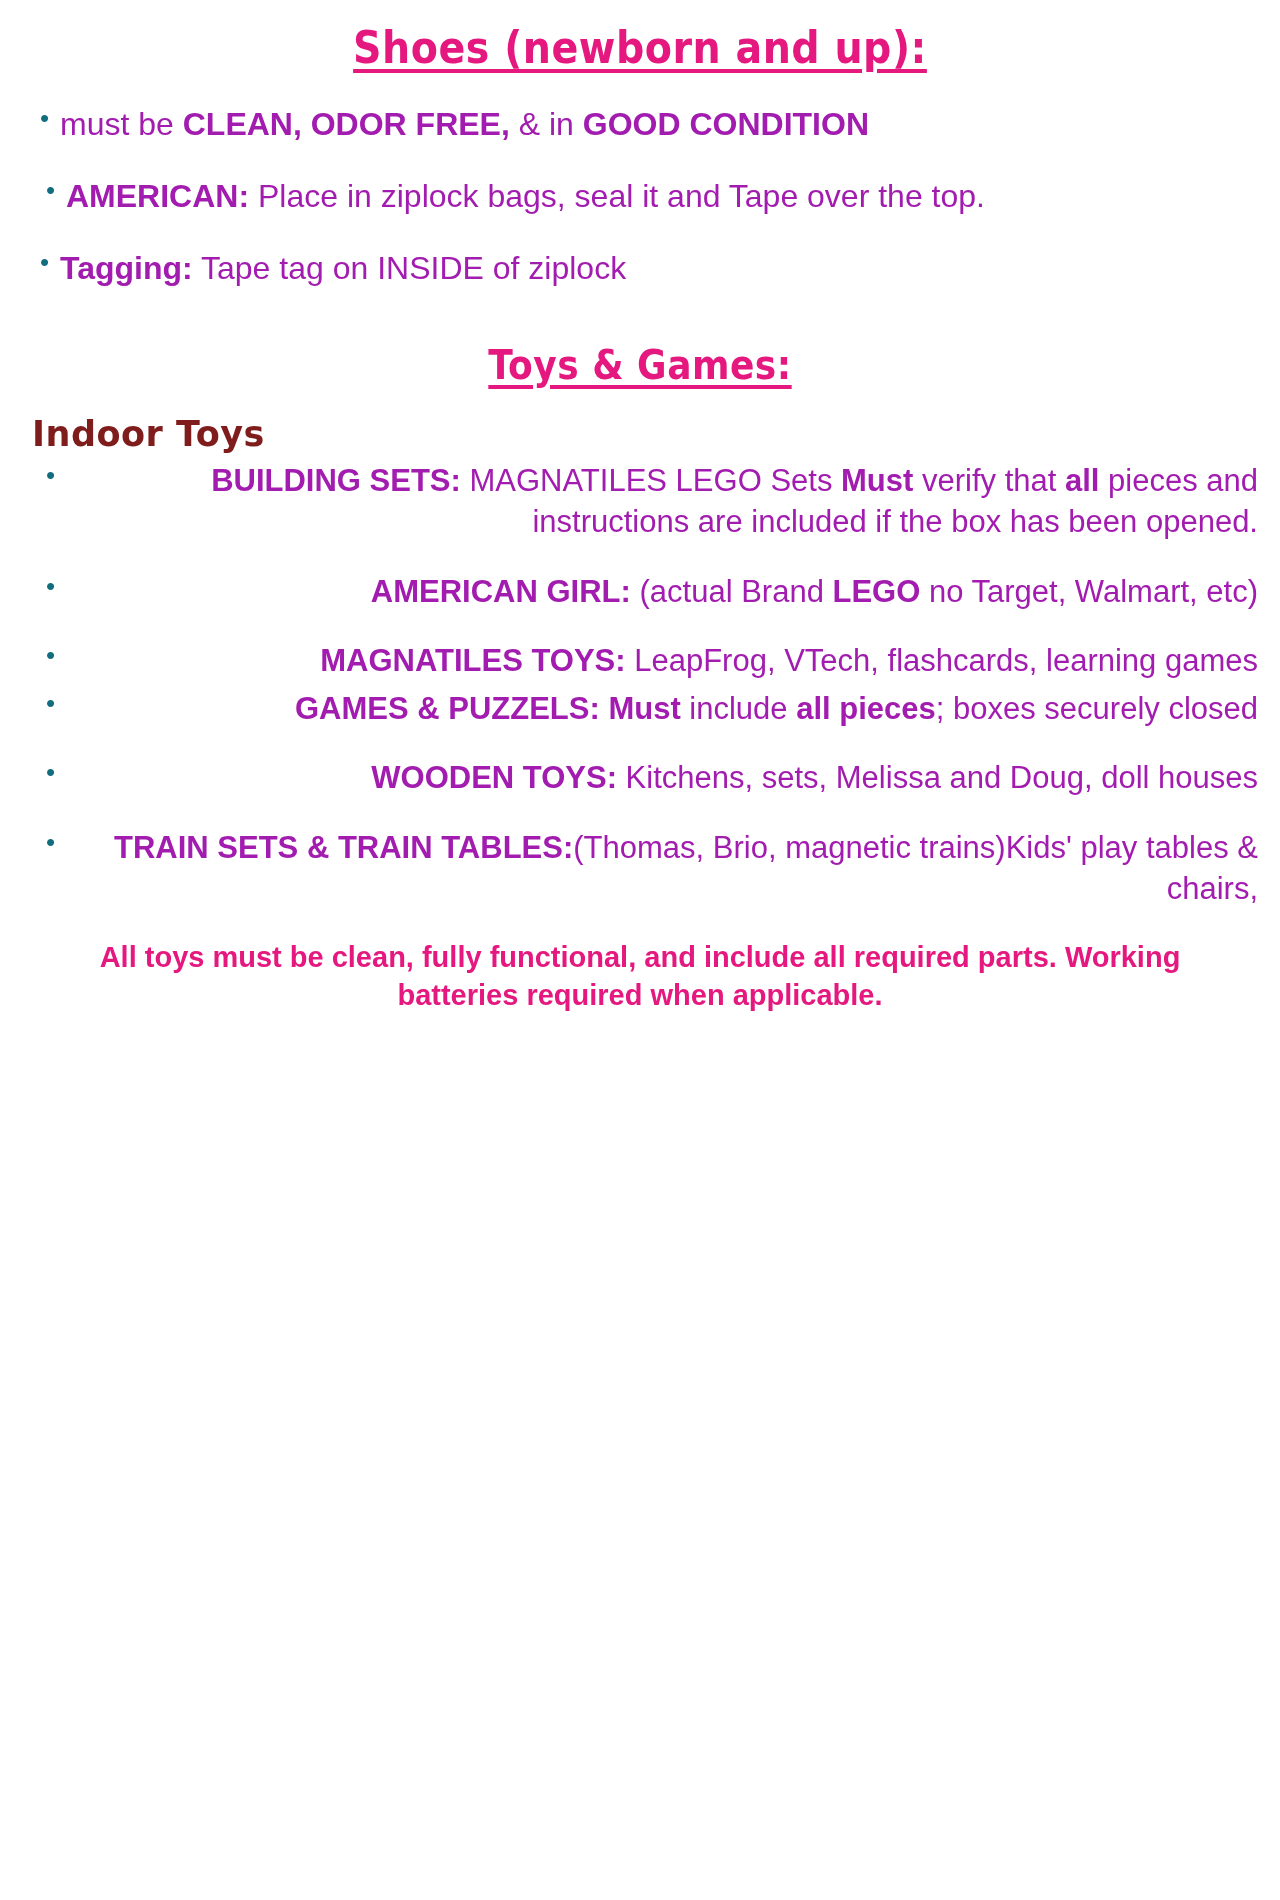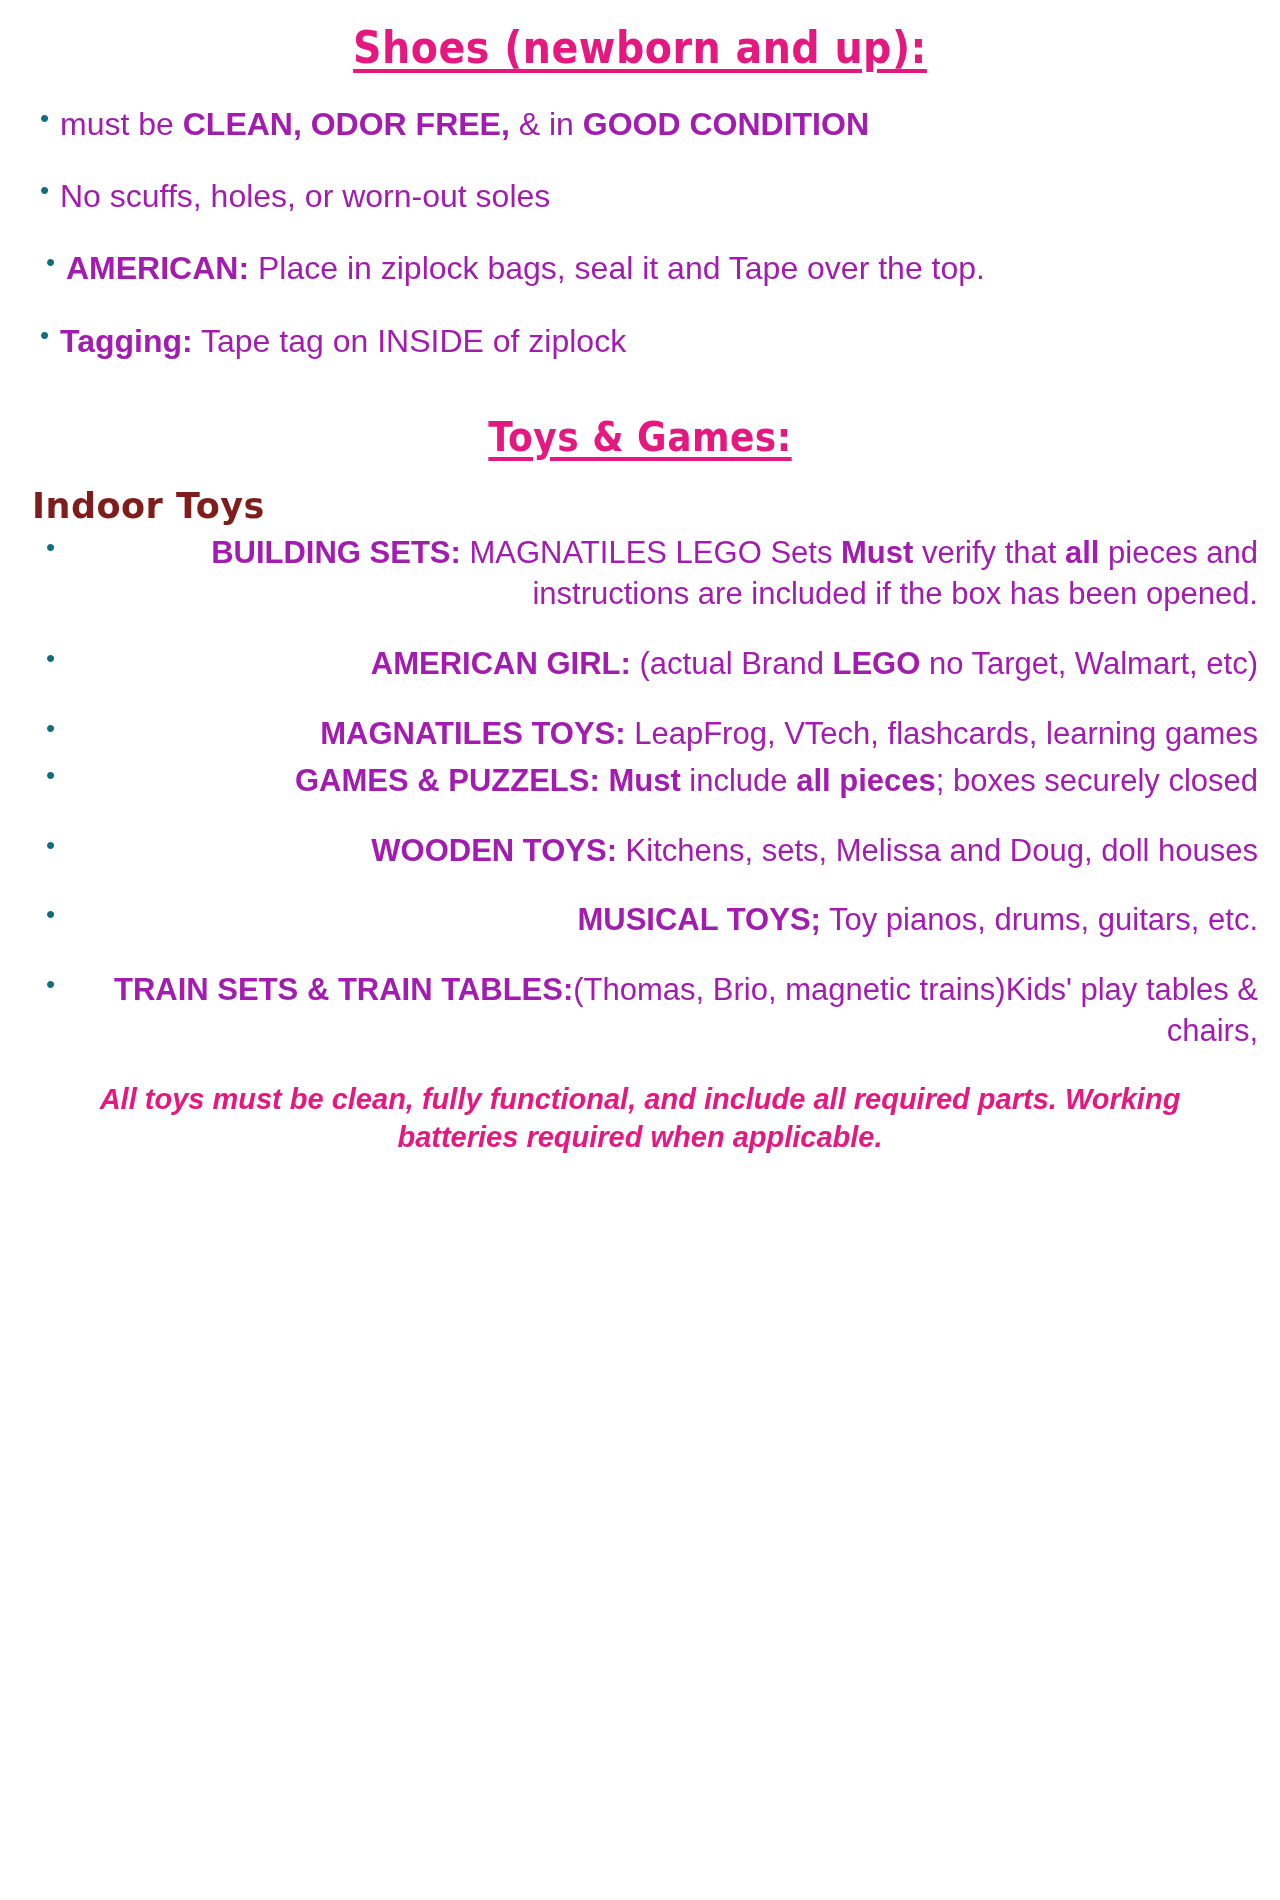--- a/index.html
+++ b/index.html
@@ -99,46 +99,43 @@
 
   
   .footer-note {
     color: #e5187f;
     font-weight: 700;
     font-size: 29px;
     line-height: 1.32;
     text-align: center;
     margin: 22px 40px 0 40px;
     font-family: "Liberation Sans", sans-serif;
-    font-style: italic;
   }
 </style>
 </head>
 <body>
 
 <div class="page">
 
   <h1 class="section-heading heading-shoes">Shoes (newborn and up):</h1>
 
   <ul class="list shoes-list">
     <li class="bullet"><span>must be </span><b>CLEAN, ODOR FREE,</b><span> &amp; in </span><b>GOOD CONDITION</b></li>
-    <li class="bullet"><span>No scuffs, holes, or worn-out soles</span></li>
     <li class="bullet packaging"><b>AMERICAN:</b><span> Place in ziplock bags, seal it and Tape over the top.</span></li>
     <li class="bullet"><b>Tagging:</b><span> Tape tag on INSIDE of ziplock</span></li>
   </ul>
 
   <h1 class="section-heading heading-toys">Toys &amp; Games:</h1>
 
   <h2 class="subheading">Indoor Toys</h2>
 
   <ul class="list toys-list">
     <li class="bullet"><b>BUILDING SETS:</b><span> MAGNATILES LEGO Sets </span><b>Must</b><span> verify that </span><b>all</b><span> pieces and instructions are included if the box has been opened.</span></li>
     <li class="bullet"><b>AMERICAN GIRL:</b><span> (actual Brand </span><b>LEGO</b><span> no Target, Walmart, etc)</span></li>
     <li class="bullet tight"><b>MAGNATILES TOYS:</b><span> LeapFrog, VTech, flashcards, learning games</span></li>
     <li class="bullet"><b>GAMES &amp; PUZZELS: Must</b><span> include </span><b>all pieces</b><span>; boxes securely closed</span></li>
     <li class="bullet"><b>WOODEN TOYS:</b><span> Kitchens, sets, Melissa and Doug, doll houses</span></li>
-    <li class="bullet"><b>MUSICAL TOYS;</b><span> Toy pianos, drums, guitars, etc.</span></li>
     <li class="bullet"><b>TRAIN SETS &amp; TRAIN TABLES:</b><span>(Thomas, Brio, magnetic trains)Kids' play tables &amp; chairs,</span></li>
   </ul>
 
   <p class="footer-note">All toys must be clean, fully functional, and include all required parts. Working batteries required when applicable.</p>
 
 </div>
 
 </body></html>

